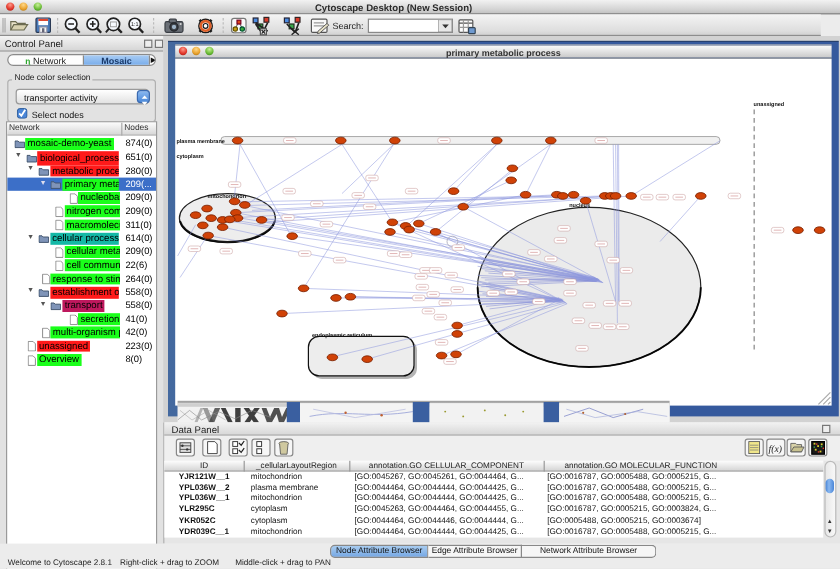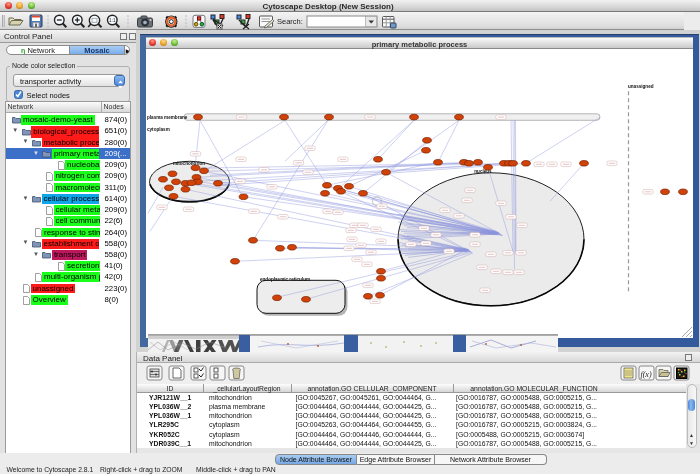--- a/index.html
+++ b/index.html
@@ -207,21 +207,21 @@
         <div class="abs" style="left:99px;top:58.85px;font-size:7.8px;line-height:9.8px;color:#000;">209(0)</div>
         <svg class="abs" style="left:40.5px;top:70.78px;" width="7" height="9" viewBox="0 0 7 9">
           <path d="M0.5 0.5 L4.5 0.5 L6.5 2.5 L6.5 8.5 L0.5 8.5 Z" fill="#fff" stroke="#888" stroke-width="0.8"></path>
         </svg>
         <div class="abs" style="left:48px;top:70.08px;font-size:8px;line-height:9.8px;color:#000;background:#1aff1a;padding:0 2px;white-space:nowrap;max-width:46px;overflow:hidden;">macromolecule</div>
         <div class="abs" style="left:99px;top:70.08px;font-size:7.8px;line-height:9.8px;color:#000;">311(0)</div>
         <div class="abs" style="left:17.1px;top:82.01px;font-size:6px;color:#555;">▼</div>
         <svg class="abs" style="left:26.6px;top:82.51px;" width="9" height="8" viewBox="0 0 9 8">
           <path d="M0.5 7 L0.5 1.5 L3 1.5 L4 2.5 L8.5 2.5 L8.5 7 Z" fill="#7f94b8" stroke="#41546e" stroke-width="0.8"></path>
         </svg>
-        <div class="abs" style="left:36.1px;top:81.31px;font-size:8px;line-height:9.8px;color:#000;background:#0ea5e9;padding:0 2px;white-space:nowrap;max-width:57.9px;overflow:hidden;">cellular process</div>
+        <div class="abs" style="left:36.1px;top:81.31px;font-size:8px;line-height:9.8px;color:#000;background:#14b8a6;padding:0 2px;white-space:nowrap;max-width:57.9px;overflow:hidden;">cellular process</div>
         <div class="abs" style="left:99px;top:81.31px;font-size:7.8px;line-height:9.8px;color:#000;">614(0)</div>
         <svg class="abs" style="left:40.5px;top:93.24000000000001px;" width="7" height="9" viewBox="0 0 7 9">
           <path d="M0.5 0.5 L4.5 0.5 L6.5 2.5 L6.5 8.5 L0.5 8.5 Z" fill="#fff" stroke="#888" stroke-width="0.8"></path>
         </svg>
         <div class="abs" style="left:48px;top:92.54px;font-size:8px;line-height:9.8px;color:#000;background:#1aff1a;padding:0 2px;white-space:nowrap;max-width:46px;overflow:hidden;">cellular metabo</div>
         <div class="abs" style="left:99px;top:92.54px;font-size:7.8px;line-height:9.8px;color:#000;">209(0)</div>
         <svg class="abs" style="left:40.5px;top:104.47000000000001px;" width="7" height="9" viewBox="0 0 7 9">
           <path d="M0.5 0.5 L4.5 0.5 L6.5 2.5 L6.5 8.5 L0.5 8.5 Z" fill="#fff" stroke="#888" stroke-width="0.8"></path>
         </svg>
         <div class="abs" style="left:48px;top:103.77000000000001px;font-size:8px;line-height:9.8px;color:#000;background:#1aff1a;padding:0 2px;white-space:nowrap;max-width:46px;overflow:hidden;">cell communicat</div>

